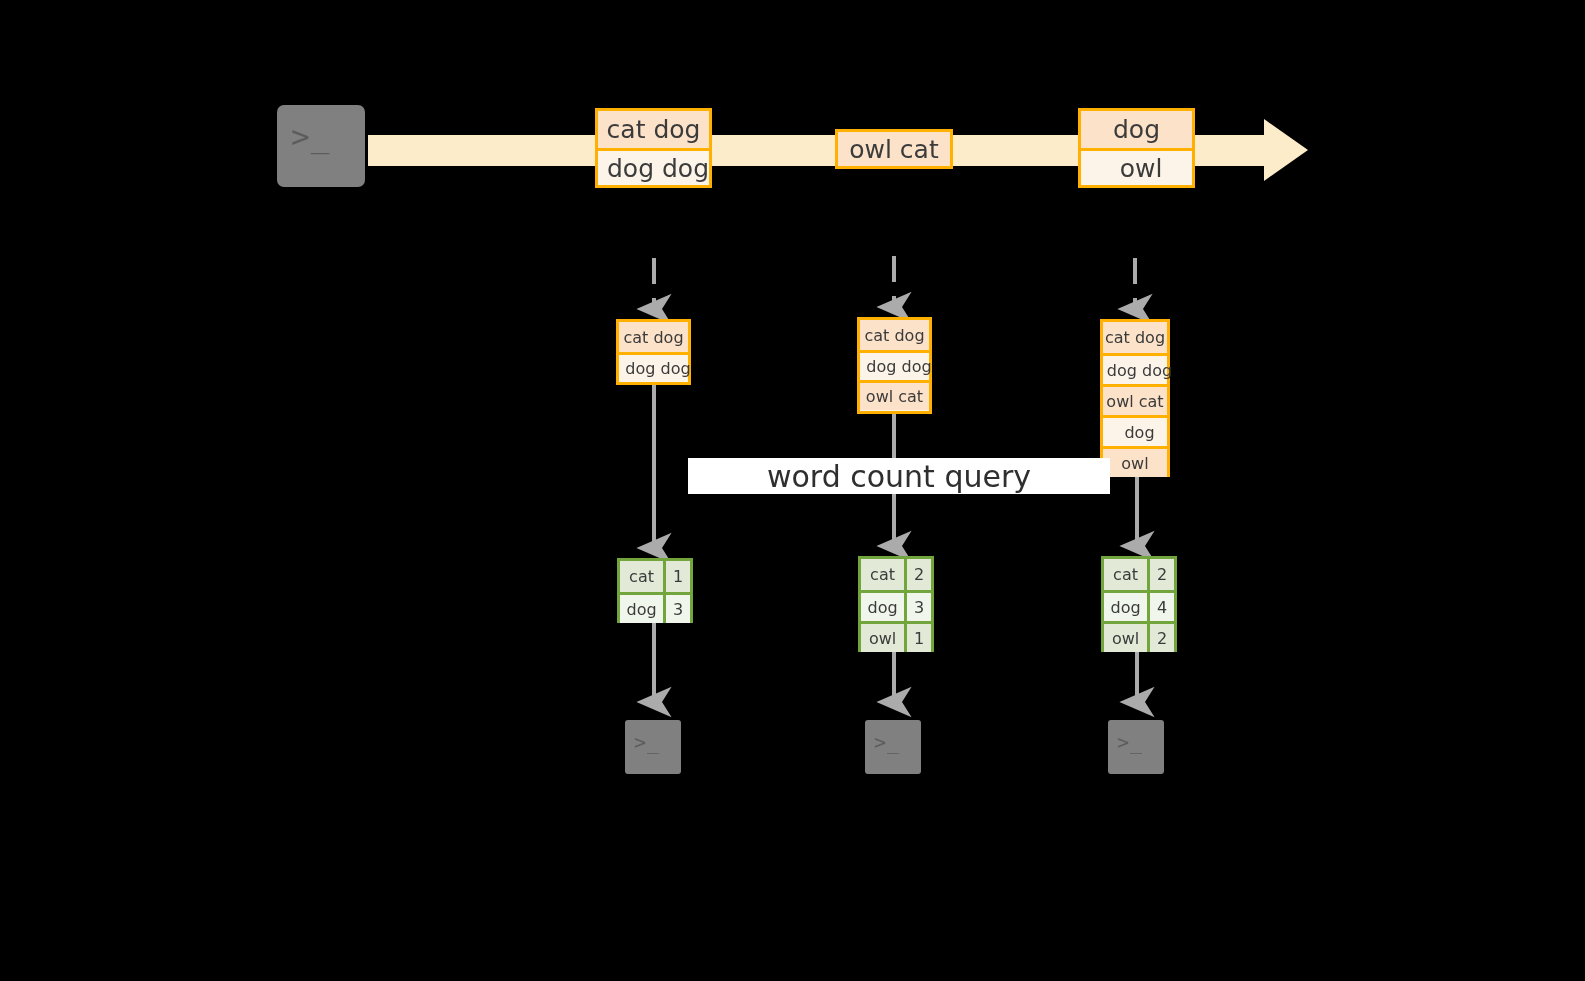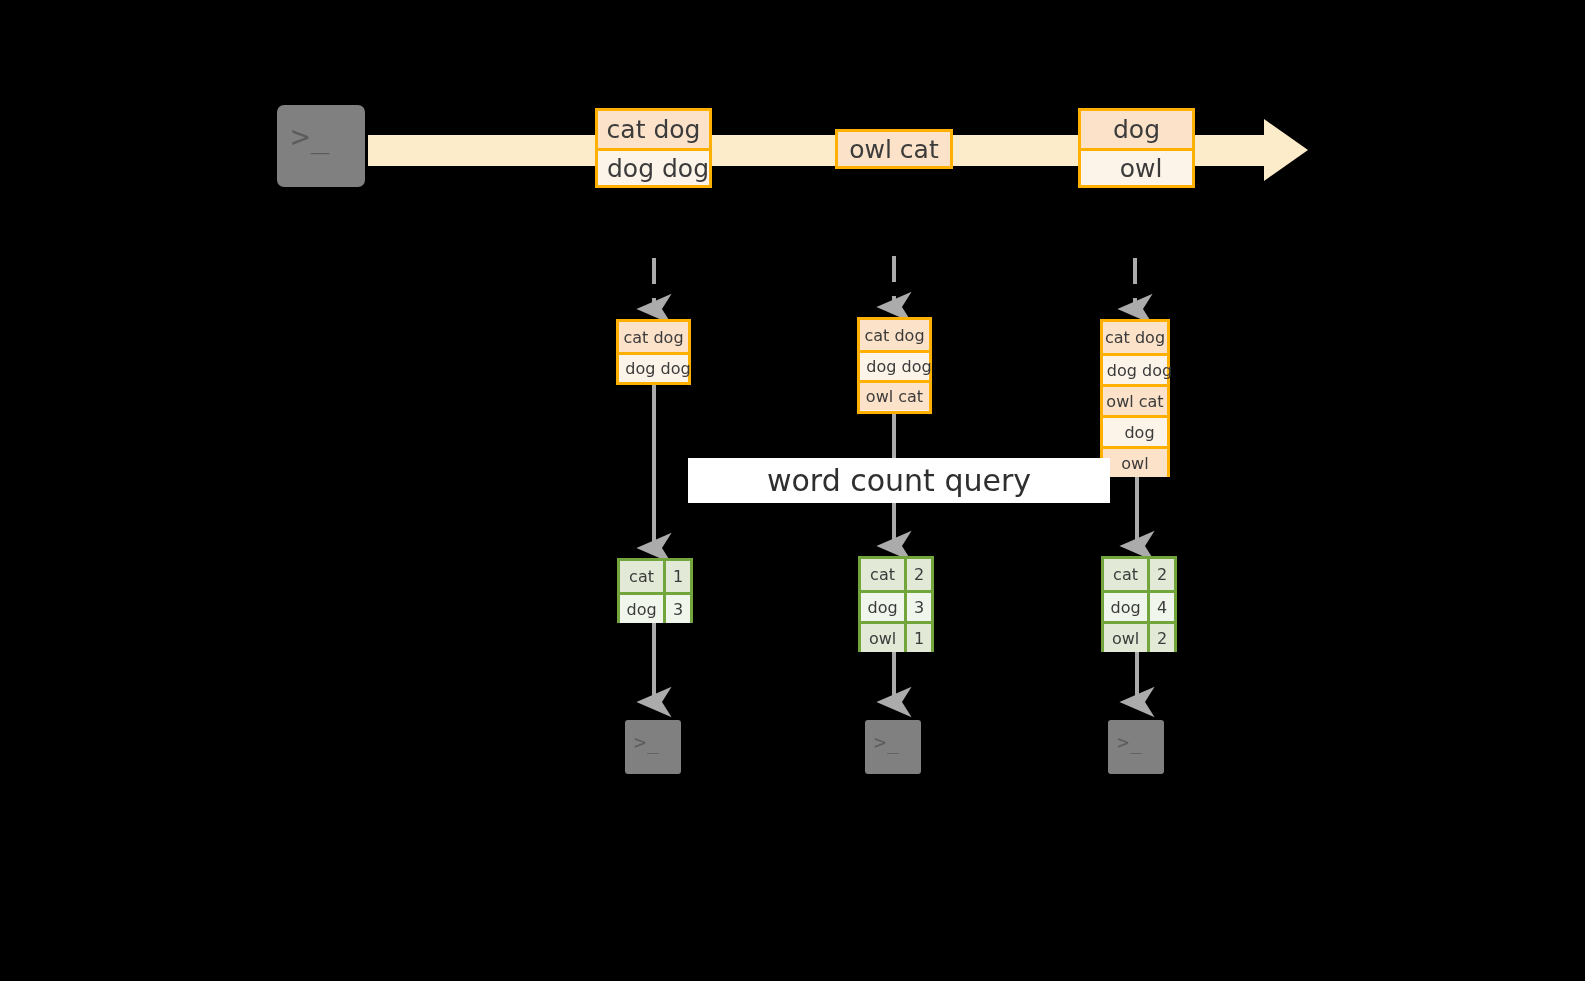--- a/index.html
+++ b/index.html
@@ -104,21 +104,21 @@
     font-size:16px;white-space:nowrap;
   }
   .gtab .gc.k{width:45px;}
   .gtab .gc.v{width:28px;border-left:3px solid #72a63c;}
   .gtab.g1{left:617px;top:558px;width:76px;height:65px;}
   .gtab.g2{left:858px;top:556px;width:76px;height:96px;}
   .gtab.g3{left:1101px;top:556px;width:76px;height:96px;}
 
   
   .wclabel{
-    position:absolute;left:688px;top:458px;width:422px;height:45px;
+    position:absolute;left:688px;top:458px;width:422px;height:36px;
     background:#ffffff;
     display:flex;align-items:center;justify-content:center;
     font-size:30px;color:#2f2f2f;
   }
 </style>
 </head>
 <body>
 
 <div class="stage">
 

